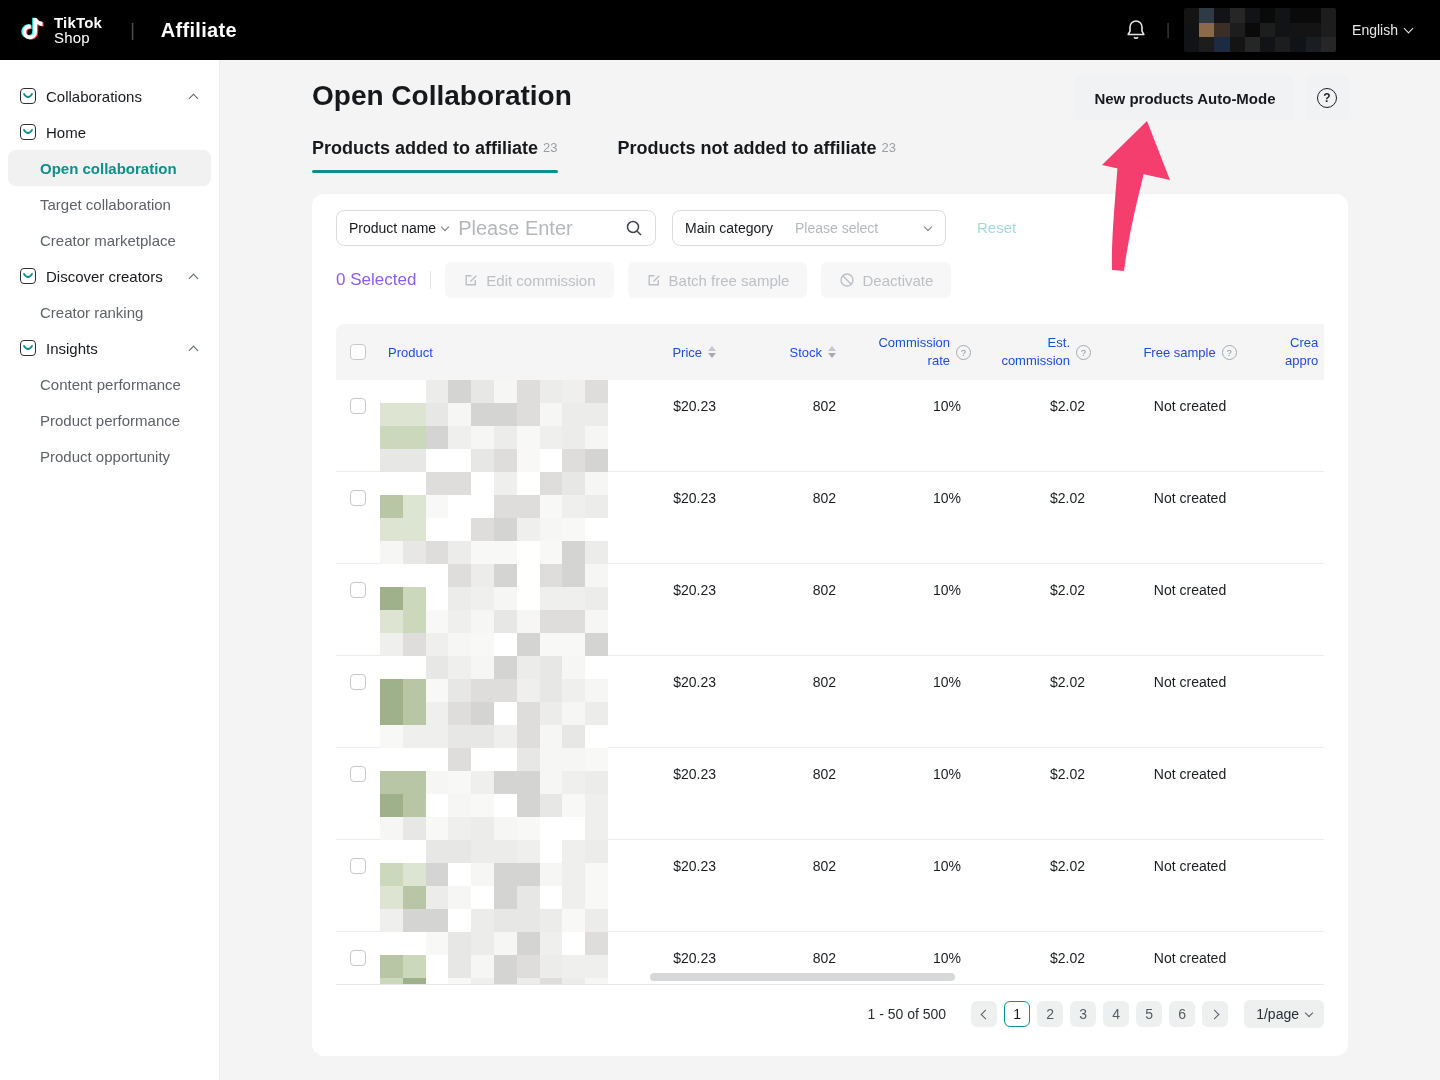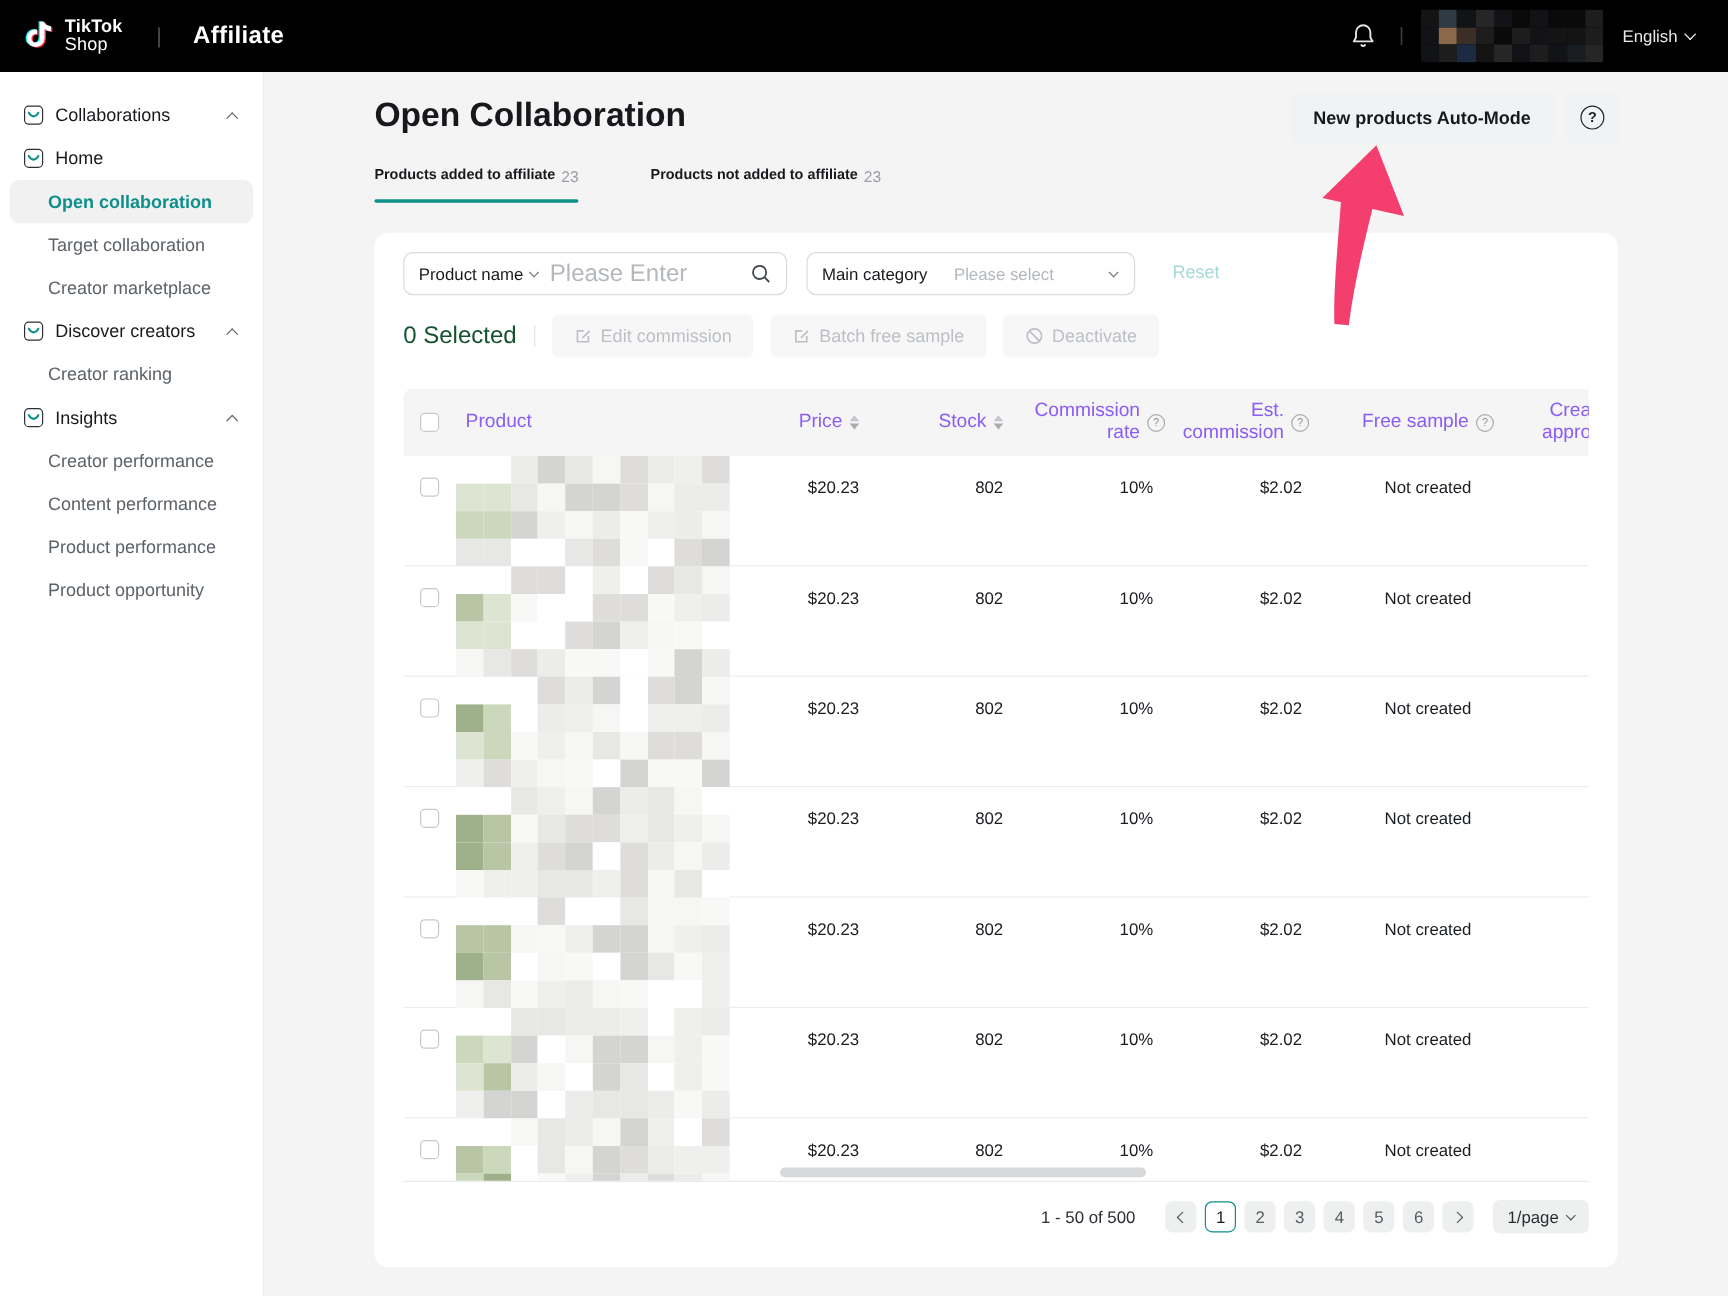--- a/index.html
+++ b/index.html
@@ -27,21 +27,21 @@
   .nav-item .nav-ico svg { display:block; }
   .nav-item.sub { padding-left:40px; color:#5d6269; }
   .nav-item.active { color:#0e8f8a; font-weight:600; }
   .active-bg { position:absolute; left:8px; right:8px; top:0; bottom:0; background:#f1f1f2; border-radius:8px; z-index:-1; }
   .nav-item .grp-chev { position:absolute; right:22px; color:#5d6269; }
 
   
   .page-title { position:absolute; left:312px; top:80px; font-size:28px; font-weight:700; color:#16181b; z-index:5; }
   .tabs { position:absolute; left:312px; top:138px; display:flex; z-index:5; }
   .tab { display:flex; align-items:flex-start; cursor:pointer; padding-bottom:14px; position:relative; margin-right:60px; }
-  .tab-label { font-size:12px; font-weight:600; color:#17191c; }
+  .tab-label { font-size:18px; font-weight:600; color:#17191c; }
   .tab-count { font-size:13px; color:#9b9fa5; margin-left:5px; margin-top:2px; }
   .tab.active::after { content:""; position:absolute; left:0; right:0; bottom:0; height:3px; background:#0e8f8a; border-radius:2px; }
 
   .automode-btn { position:absolute; left:1075px; top:76px; width:220px; height:44px; background:#f1f2f3; border:none; border-radius:6px; font-family:inherit; font-size:15px; font-weight:600; color:#17191c; cursor:pointer; z-index:5; }
   .help-btn { position:absolute; left:1305px; top:76px; width:44px; height:44px; background:#f1f2f3; border:none; border-radius:6px; cursor:pointer; display:flex; align-items:center; justify-content:center; z-index:5; }
   .help-circle { width:20px; height:20px; border:1.6px solid #1d2025; border-radius:50%; display:flex; align-items:center; justify-content:center; font-size:12px; font-weight:700; color:#1d2025; }
   .help-circle::after { content:"?"; }
 
   .annot-arrow { position:absolute; left:1090px; top:113px; z-index:25; pointer-events:none; }
 
@@ -55,28 +55,28 @@
   .fb-label { color:#17191c; margin-left:12px; white-space:nowrap; }
   .fb-chev { color:#74787e; margin-left:6px; }
   .fb-input { border:none; outline:none; background:transparent; flex:1; font-family:inherit; font-size:20px; color:#17191c; margin-left:10px; min-width:0; }
   .fb-input::placeholder { color:#b4b8bd; }
   .fb-placeholder { color:#b4b8bd; margin-left:22px; flex:1; }
   .fb-search { margin-right:12px; display:flex; }
   .reset-link { position:absolute; left:665px; top:16px; height:36px; line-height:36px; font-size:15px; color:#a5d9d6; cursor:pointer; }
 
   
   .bulk { position:absolute; left:24px; top:68px; height:36px; display:flex; align-items:center; }
-  .sel-count { font-size:20px; color:#14532d; }
+  .sel-count { font-size:17px; color:#8b5cf6; }
   .bulk-sep { width:1px; height:18px; background:#e3e4e6; margin:0 14px; }
   .bulk-btn { height:36px; background:#f7f7f8; border:none; border-radius:6px; font-family:inherit; font-size:15px; color:#bcc0c5; display:flex; align-items:center; padding:0 18px; margin-right:14px; cursor:not-allowed; }
   .bulk-btn svg { margin-right:7px; }
 
   
   .table-clip { position:absolute; left:24px; top:130px; width:988px; height:661px; overflow:hidden; border-bottom:1px solid #e9eaec; }
-  .t-head { display:flex; align-items:center; height:56px; background:#f5f5f6; border-radius:8px 8px 0 0; font-size:16px; color:#8b5cf6; width:1089px; }
+  .t-head { display:flex; align-items:center; height:56px; background:#f5f5f6; border-radius:8px 8px 0 0; font-size:13px; color:#1d4ed8; width:1089px; }
   .t-row { display:flex; height:92px; border-bottom:1px solid #eceded; width:1089px; position:relative; }
   .c0{width:44px;flex:none;display:flex;justify-content:center;} .c1{width:230px;flex:none;} .c2{width:120px;flex:none;} .c3{width:120px;flex:none;} .c4{width:135px;flex:none;} .c5{width:120px;flex:none;} .c6{width:170px;flex:none;} .c7{width:150px;flex:none;}
   .hc { display:flex; align-items:center; }
   .hc.right { justify-content:flex-end; padding-right:14px; }
   .hc.center { justify-content:center; }
   .hc.left { justify-content:flex-start; padding-left:8px; }
   .two-line { text-align:right; line-height:18px; }
   .sort { display:inline-flex; flex-direction:column; margin-left:6px; cursor:pointer; }
   .sort i { width:0; height:0; border-left:4px solid transparent; border-right:4px solid transparent; display:block; }
   .sort .up { border-bottom:5px solid #c4c7cb; margin-bottom:2px; }
@@ -215,23 +215,20 @@
     <span>Creator ranking</span>
   </div>
   <div class="nav-item">
     <span class="nav-ico">
         <svg width="10" height="8" viewBox="0 0 10 8">
           <path d="M1 2c1.2 2 2.6 3 4 3s2.8-1 4-3" fill="none" stroke="#0e8f8a" stroke-width="1.8" stroke-linecap="round"></path>
         </svg>
       </span>
     <span>Insights</span>
     <i class="chev up grp-chev"></i>
-  </div>
-  <div class="nav-item sub">
-    <span>Creator performance</span>
   </div>
   <div class="nav-item sub">
     <span>Content performance</span>
   </div>
   <div class="nav-item sub">
     <span>Product performance</span>
   </div>
   <div class="nav-item sub">
     <span>Product opportunity</span>
   </div>

